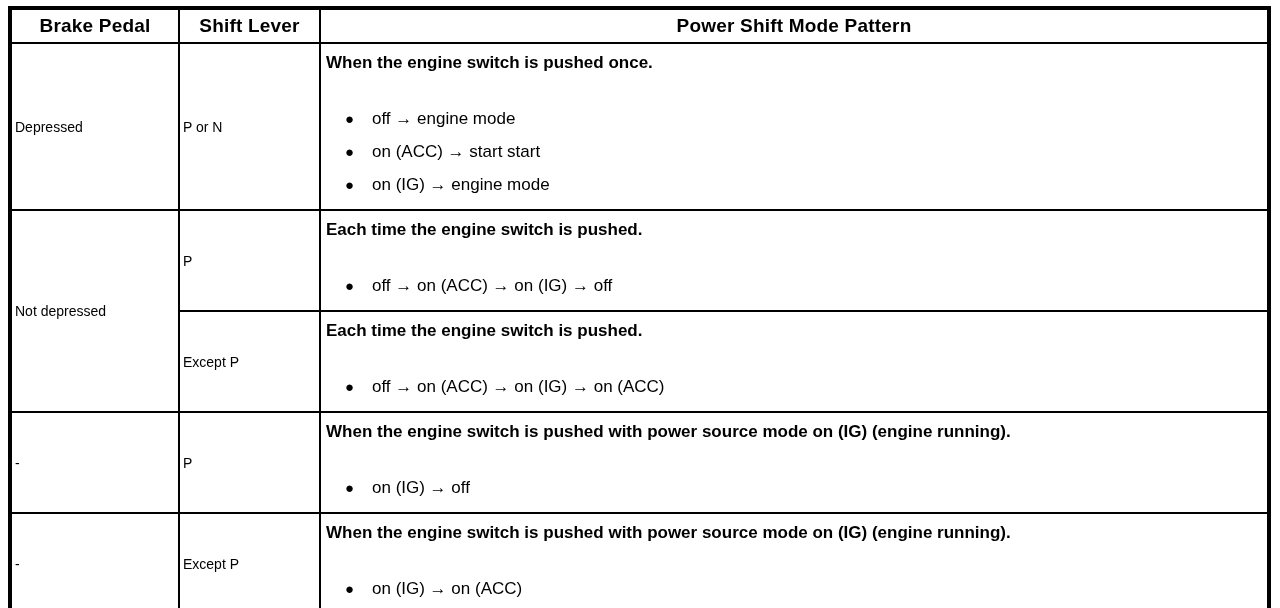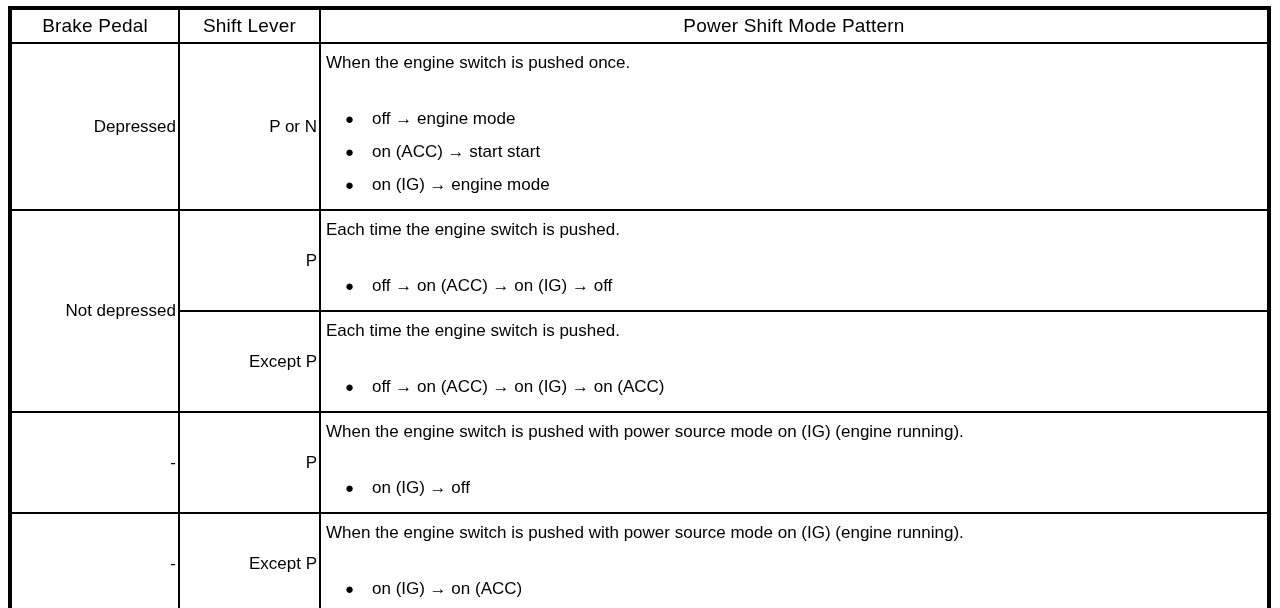--- a/index.html
+++ b/index.html
@@ -35,42 +35,43 @@
 
   tr.header-row { height: 35px; }
   tr.row-1 { height: 165px; }
   tr.row-2 { height: 94px; }
   tr.row-3 { height: 95px; }
   tr.row-4 { height: 97px; }
   tr.row-5 { height: 96px; }
 
   th.col-header {
     font-size: 19px;
-    font-weight: normal;
+    font-weight: bold;
     text-align: center;
     vertical-align: middle;
     padding: 2px 2px;
     letter-spacing: 0.2px;
     margin-top: 9px;
   }
   td.label-cell {
-    font-size: 17px;
-    text-align: right;
+    font-size: 14px;
+    text-align: left;
     vertical-align: middle;
     padding: 2px 2px 2px 3px;
     line-height: 22px;
   }
   td.pattern-cell {
     font-size: 17px;
     vertical-align: top;
     padding: 7px 4px 8px 5px;
     line-height: 24px;
   }
   .pattern-desc {
     white-space: nowrap;
+    font-weight: bold;
   }
   .step-list {
     margin-top: 27px;
   }
   .step-line {
     display: flex;
     align-items: center;
     line-height: 33px;
     padding-left: 19px;
     white-space: nowrap;

